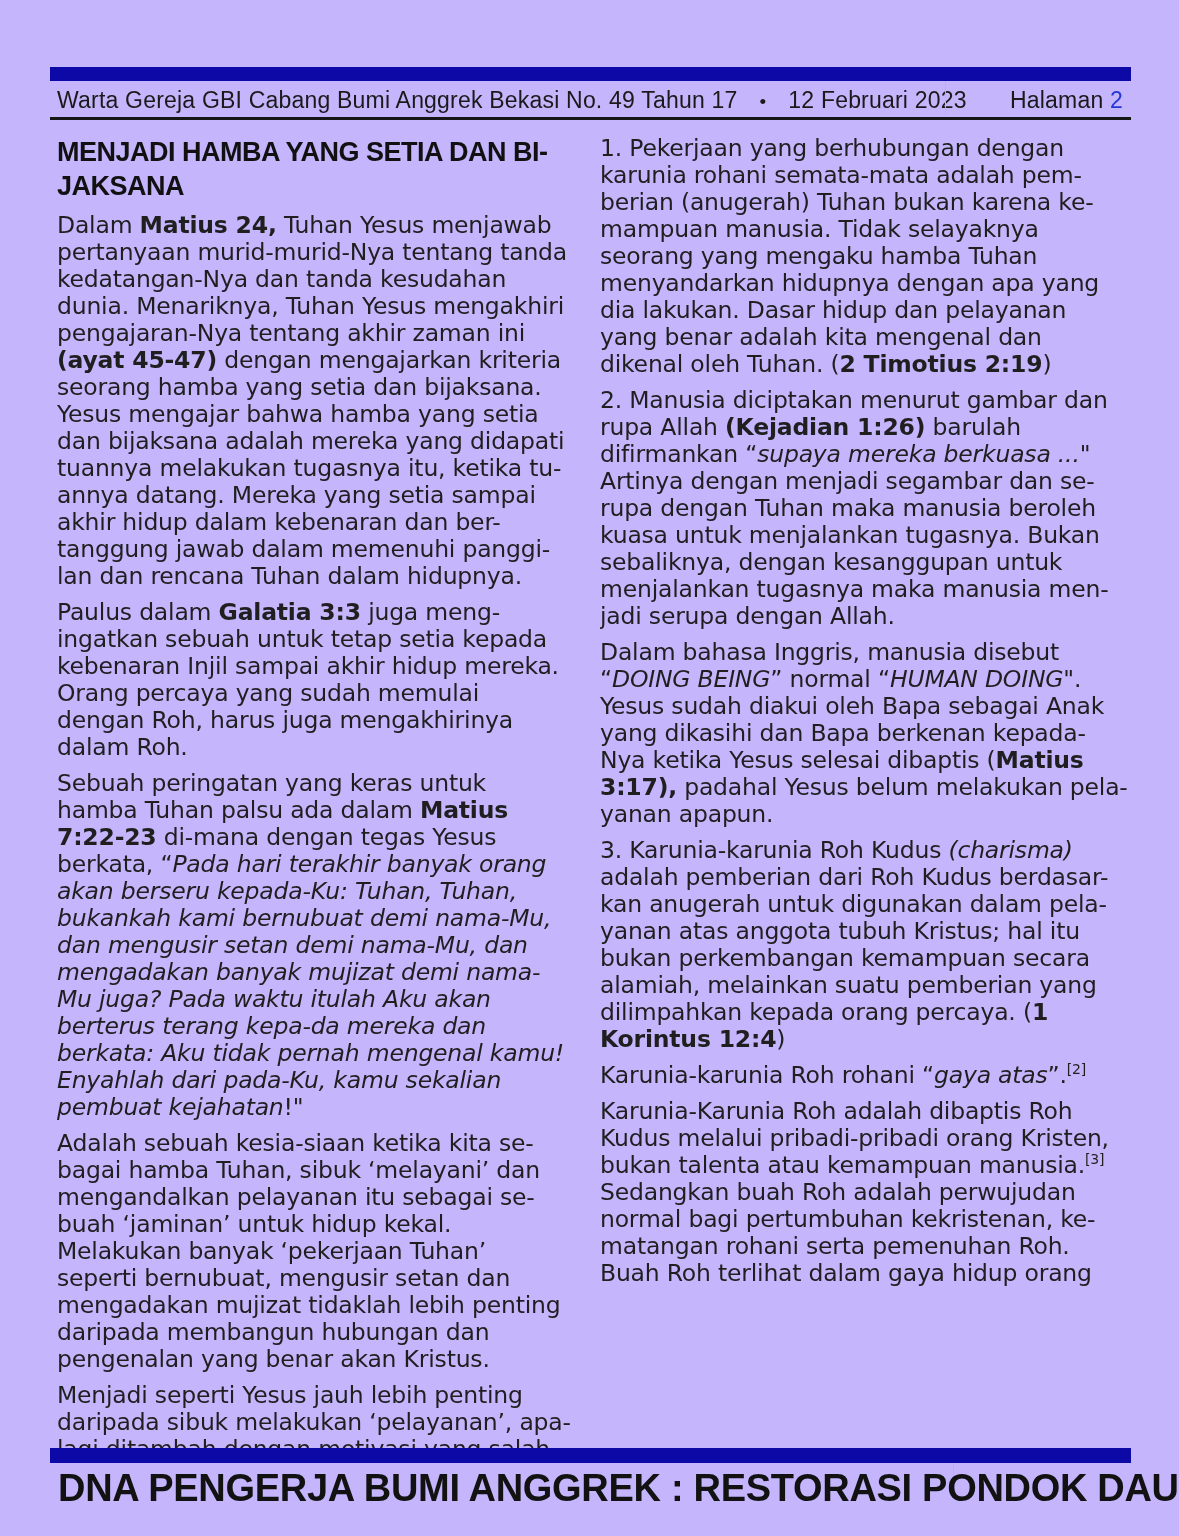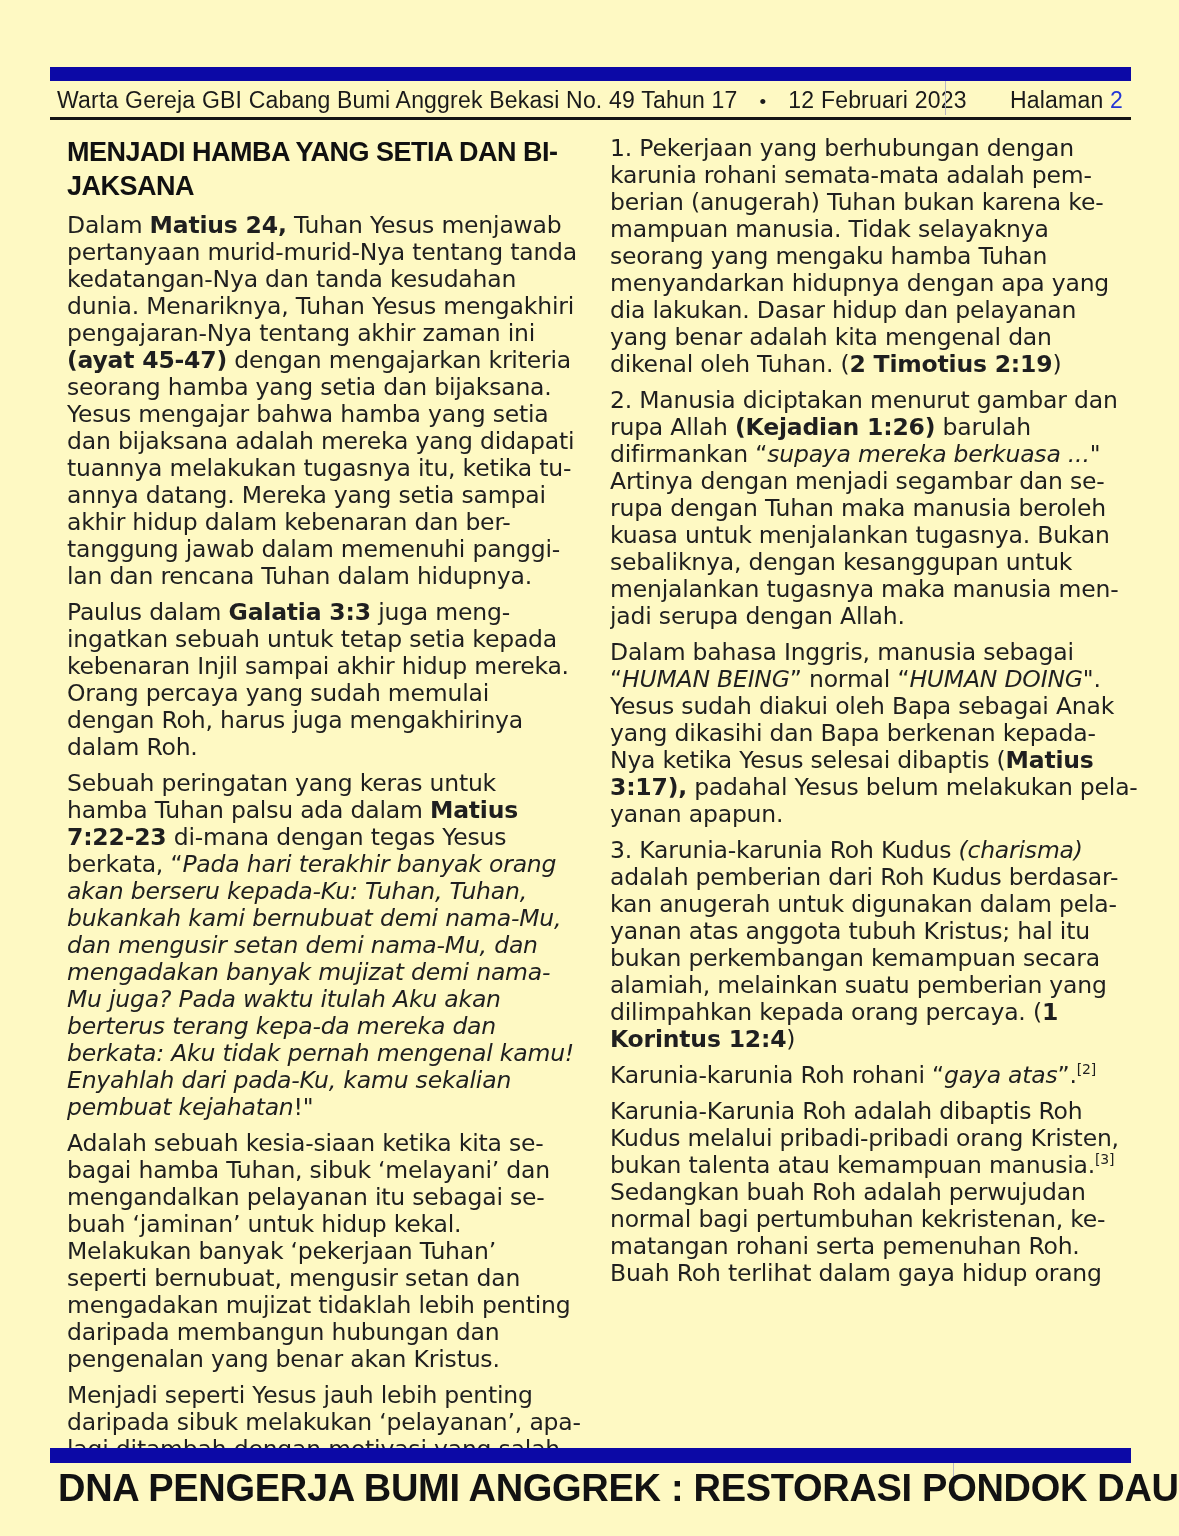--- a/index.html
+++ b/index.html
@@ -1,19 +1,19 @@
 <!DOCTYPE html>
 <html><head>
 <meta charset="utf-8">
 <style>
   html,body{margin:0;padding:0;background:#ffffff;}
   .page{
     position:relative;
     width:1179px;height:1536px;
-    background:#fef9c3;
+    background:#c4b5fd;
     font-family:"Liberation Sans", sans-serif;
     color:#1c1c1c;
     overflow:hidden;
     text-decoration:underline;
   }
   .accent-bar{
     position:absolute;left:50px;width:1081px;
     background:#0c09a6;
   }
   .top-bar{top:67px;height:14px;}
@@ -30,21 +30,21 @@
   .page-num{color:#2336d6;}
   .header-rule{
     position:absolute;left:50px;top:117px;width:1081px;height:3px;
     background:#161616;
   }
   .cell-line{position:absolute;width:1px;background:#b8b8c6;}
   .hdr-vline{left:945px;top:81px;height:34px;}
   .ftr-vline{left:953px;top:1463px;height:25px;}
   .columns{
     position:absolute;left:57px;top:135px;width:1072px;height:1313px;
-    display:flex;gap:27px;overflow:hidden;margin-left:10px;
+    display:flex;gap:27px;overflow:hidden;
   }
   .col{overflow:hidden;}
   .col-left{width:516px;}
   .col-right{width:529px;}
   h2.article-heading{
     font-family:"Liberation Sans", sans-serif;
     font-size:27px;line-height:34px;font-weight:700;
     letter-spacing:-0.5px;color:#111;
     margin:0 0 9px 0;
   }
@@ -91,21 +91,21 @@
       <p class="body-p"><span>Dalam </span><span class="b">Matius 24,</span><span> Tuhan Yesus menjawab pertanyaan murid-murid-Nya tentang tanda kedatangan-Nya dan tanda kesudahan dunia. Menariknya, Tuhan Yesus mengakhiri pengajaran-Nya tentang akhir zaman ini </span><span class="b">(ayat 45-47)</span><span> dengan mengajarkan kriteria seorang hamba yang setia dan bijaksana. Yesus mengajar bahwa hamba yang setia dan bijaksana adalah mereka yang didapati tuannya melakukan tugasnya itu, ketika tu-annya datang. Mereka yang setia sampai akhir hidup dalam kebenaran dan ber-tanggung jawab dalam memenuhi panggi-lan dan rencana Tuhan dalam hidupnya.</span></p>
       <p class="body-p"><span>Paulus dalam </span><span class="b">Galatia 3:3</span><span> juga meng-ingatkan sebuah untuk tetap setia kepada kebenaran Injil sampai akhir hidup mereka. Orang percaya yang sudah memulai dengan Roh, harus juga mengakhirinya dalam Roh.</span></p>
       <p class="body-p"><span>Sebuah peringatan yang keras untuk hamba Tuhan palsu ada dalam </span><span class="b">Matius 7:22-23</span><span> di-mana dengan tegas Yesus berkata, “</span><span class="i">Pada hari terakhir banyak orang akan berseru kepada-Ku: Tuhan, Tuhan, bukankah kami bernubuat demi nama-Mu, dan mengusir setan demi nama-Mu, dan mengadakan banyak mujizat demi nama-Mu juga? Pada waktu itulah Aku akan berterus terang kepa-da mereka dan berkata: Aku tidak pernah mengenal kamu! Enyahlah dari pada-Ku, kamu sekalian pembuat kejahatan</span><span>!"</span></p>
       <p class="body-p"><span>Adalah sebuah kesia-siaan ketika kita se-bagai hamba Tuhan, sibuk ‘melayani’ dan mengandalkan pelayanan itu sebagai se-buah ‘jaminan’ untuk hidup kekal. Melakukan banyak ‘pekerjaan Tuhan’ seperti bernubuat, mengusir setan dan mengadakan mujizat tidaklah lebih penting daripada membangun hubungan dan pengenalan yang benar akan Kristus.</span></p>
       <p class="body-p"><span>Menjadi seperti Yesus jauh lebih penting daripada sibuk melakukan ‘pelayanan’, apa-lagi ditambah dengan motivasi yang salah, yang hanya mencari keuntungan pribadi.</span></p>
     </div>
 
     <div class="col col-right">
       <p class="body-p"><span>1. Pekerjaan yang berhubungan dengan karunia rohani semata-mata adalah pem-berian (anugerah) Tuhan bukan karena ke-mampuan manusia. Tidak selayaknya seorang yang mengaku hamba Tuhan menyandarkan hidupnya dengan apa yang dia lakukan. Dasar hidup dan pelayanan yang benar adalah kita mengenal dan dikenal oleh Tuhan. (</span><span class="b">2 Timotius 2:19</span><span>)</span></p>
       <p class="body-p"><span>2. Manusia diciptakan menurut gambar dan rupa Allah </span><span class="b">(Kejadian 1:26)</span><span> barulah difirmankan “</span><span class="i">supaya mereka berkuasa ...</span><span>" Artinya dengan menjadi segambar dan se-rupa dengan Tuhan maka manusia beroleh kuasa untuk menjalankan tugasnya. Bukan sebaliknya, dengan kesanggupan untuk menjalankan tugasnya maka manusia men-jadi serupa dengan Allah.</span></p>
-      <p class="body-p"><span>Dalam bahasa Inggris, manusia sebagai “</span><span class="i">HUMAN BEING</span><span>” normal “</span><span class="i">HUMAN DOING</span><span>". Yesus sudah diakui oleh Bapa sebagai Anak yang dikasihi dan Bapa berkenan kepada-Nya ketika Yesus selesai dibaptis (</span><span class="b">Matius 3:17),</span><span> padahal Yesus belum melakukan pela-yanan apapun.</span></p>
+      <p class="body-p"><span>Dalam bahasa Inggris, manusia disebut “</span><span class="i">DOING BEING</span><span>” normal “</span><span class="i">HUMAN DOING</span><span>". Yesus sudah diakui oleh Bapa sebagai Anak yang dikasihi dan Bapa berkenan kepada-Nya ketika Yesus selesai dibaptis (</span><span class="b">Matius 3:17),</span><span> padahal Yesus belum melakukan pela-yanan apapun.</span></p>
       <p class="body-p"><span>3. Karunia-karunia Roh Kudus </span><span class="i">(charisma)</span><span> adalah pemberian dari Roh Kudus berdasar-kan anugerah untuk digunakan dalam pela-yanan atas anggota tubuh Kristus; hal itu bukan perkembangan kemampuan secara alamiah, melainkan suatu pemberian yang dilimpahkan kepada orang percaya. (</span><span class="b">1 Korintus 12:4</span><span>)</span></p>
       <p class="body-p"><span>Karunia-karunia Roh rohani “</span><span class="i">gaya atas</span><span>”.</span><sup>[2]</sup></p>
       <p class="body-p"><span>Karunia-Karunia Roh adalah dibaptis Roh Kudus melalui pribadi-pribadi orang Kristen, bukan talenta atau kemampuan manusia.</span><sup>[3]</sup><span> Sedangkan buah Roh adalah perwujudan normal bagi pertumbuhan kekristenan, ke-matangan rohani serta pemenuhan Roh. Buah Roh terlihat dalam gaya hidup orang</span></p>
     </div>
 
   </div>
 
   <div class="accent-bar bottom-bar"></div>
   <div class="cell-line ftr-vline"></div>
   <div class="footer-text">DNA PENGERJA BUMI ANGGREK : RESTORASI PONDOK DAUD</div>

